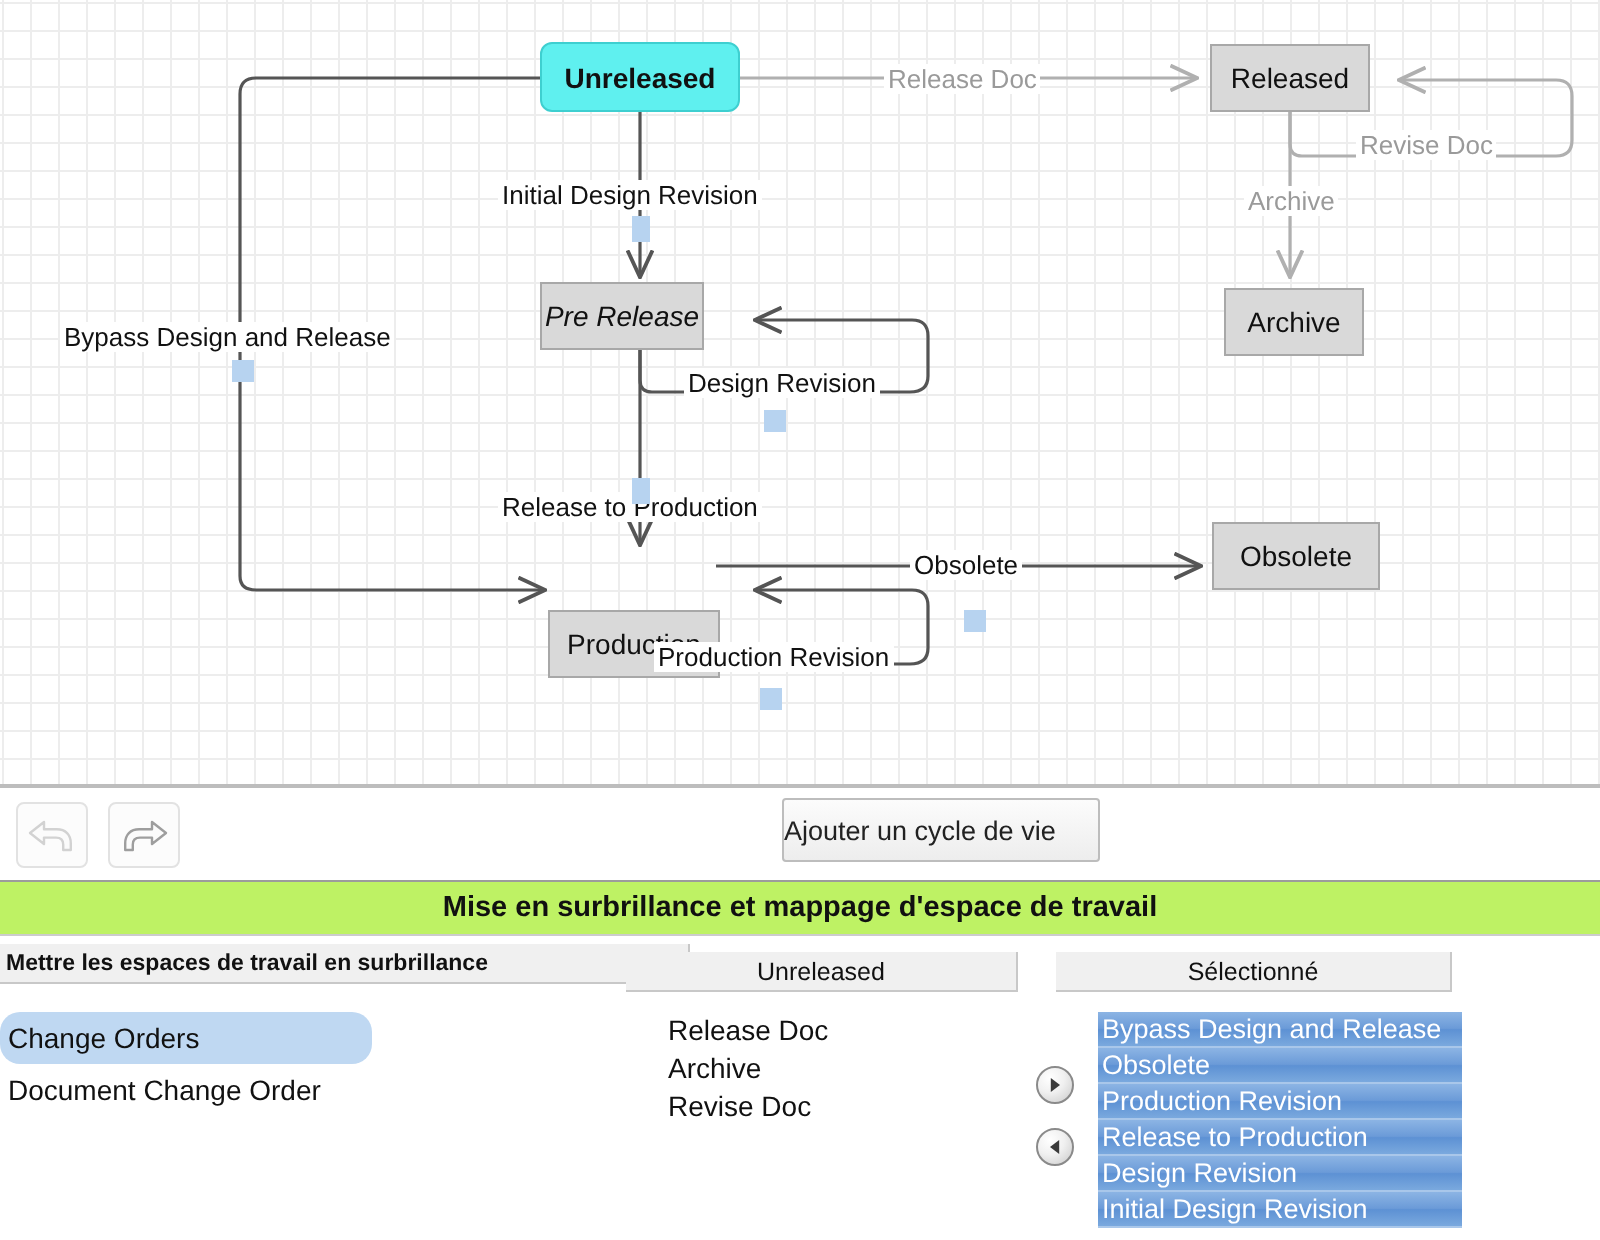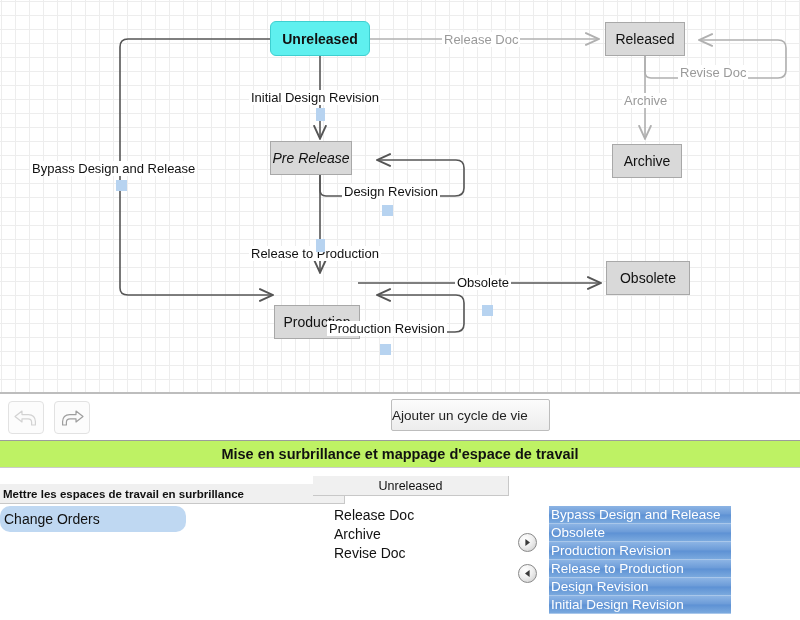--- a/index.html
+++ b/index.html
@@ -288,26 +288,29 @@
     <span>Ajouter un cycle de vie</span>
   </div>
 </div>
 
 <div id="section-title-bar">
   <span>Mise en surbrillance et mappage d'espace de travail</span>
 </div>
 
 <div id="bottom-panel">
 
-  <div class="col-header bold" style="left:0px; top:16px; width:345px; padding-left:3px;">
+  <div class="col-header bold" style="left:0px; top:4px; width:345px; padding-left:3px;">
     <span>Mettre les espaces de travail en surbrillance</span>
   </div>
   <div class="list-box" style="left:0px; top:38px; width:186px;">
     <div class="ws-item selected">
       <span>Change Orders</span>
+    </div>
+    <div class="ws-item">
+      <span>Document Change Order</span>
     </div>
   </div>
 
   <div class="col-header center" style="left:313px; top:8px; width:196px;">
     <span>Unreleased</span>
   </div>
   <div class="list-box" style="left:330px; top:37px; width:175px;">
     <div class="avail-item">
       <span>Release Doc</span>
     </div>
@@ -323,20 +326,23 @@
     <svg width="9" height="9" viewBox="0 0 9 9">
       <path d="M2.4,1 L7,4.5 L2.4,8 Z" fill="#3a3a3a"></path>
     </svg>
   </div>
   <div class="xfer-btn" style="left:518px; top:96px;">
     <svg width="9" height="9" viewBox="0 0 9 9">
       <path d="M6.6,1 L2,4.5 L6.6,8 Z" fill="#3a3a3a"></path>
     </svg>
   </div>
 
+  <div class="col-header center" style="left:528px; top:8px; width:198px;">
+    <span>Sélectionné</span>
+  </div>
   <div class="list-box" style="left:549px; top:38px; width:182px;">
     <div class="sel-item">
       <span>Bypass Design and Release</span>
     </div>
     <div class="sel-item">
       <span>Obsolete</span>
     </div>
     <div class="sel-item">
       <span>Production Revision</span>
     </div>

